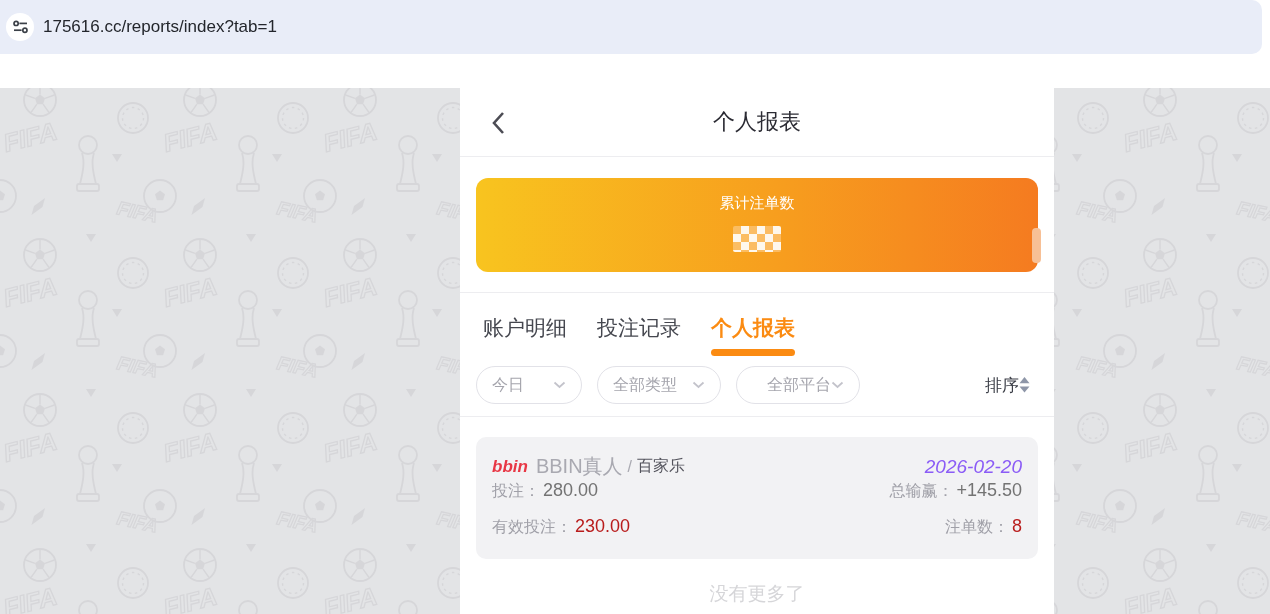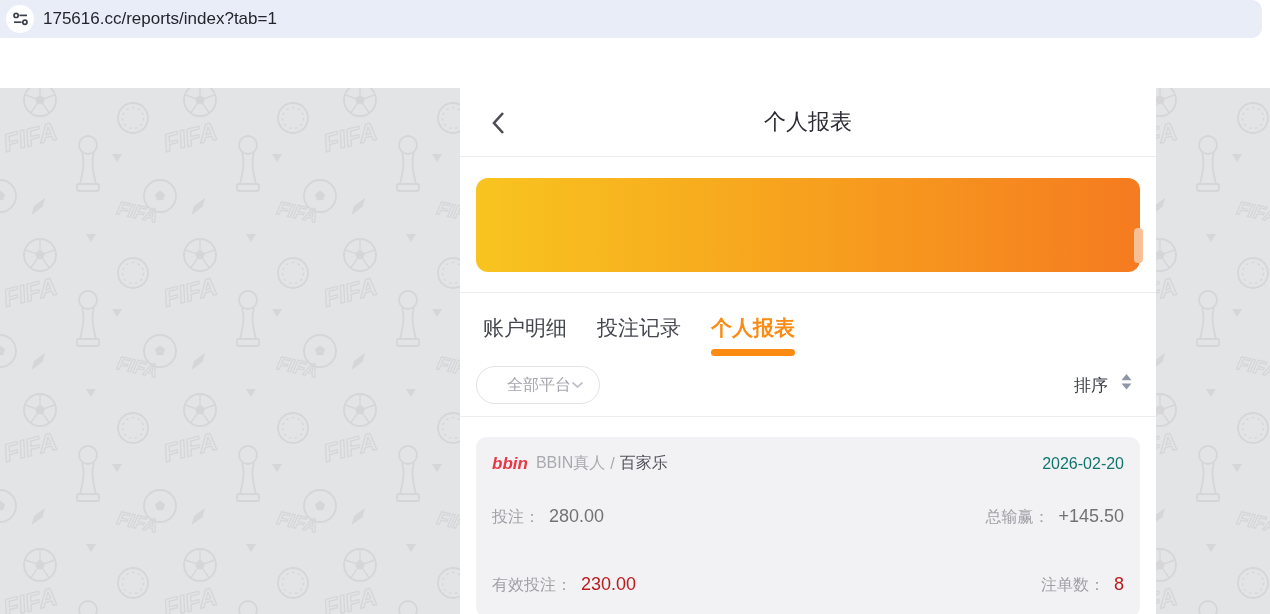--- a/index.html
+++ b/index.html
@@ -2,37 +2,37 @@
 <html><head>
 <meta charset="utf-8">
 <style>
   html,body { margin:0; padding:0; }
   body {
     width:1270px; height:614px; overflow:hidden; position:relative;
     background:#ffffff; font-family:"Liberation Sans","DejaVu Sans",sans-serif;
   }
   
   .browser-bar {
-    position:absolute; top:0; left:0; width:1262px; height:38px;
+    position:absolute; top:0; left:0; width:1262px; height:54px;
     background:#e9edf8; border-radius:0 10px 10px 0;
     display:flex; align-items:center; z-index:6;
   }
   .site-icon-circle {
     width:28px; height:28px; border-radius:50%; background:#ffffff;
     margin-left:6px; display:flex; align-items:center; justify-content:center;
     flex:0 0 auto;
   }
   .url-text { margin-left:9px; font-size:17px; color:#23262c; }
 
   
   #bg-svg { position:absolute; top:88px; left:0; z-index:0; background:#e3e4e6; }
 
   
   .app {
-    position:absolute; left:460px; top:88px; width:696px; height:526px;
+    position:absolute; left:460px; top:88px; width:594px; height:526px;
     background:#ffffff; z-index:2; overflow:hidden; box-sizing:border-box;
   }
   .app-header {
     height:68px; border-bottom:1px solid #ededf0; position:relative;
     display:flex; align-items:center; justify-content:center;
   }
   .back-btn { position:absolute; left:30px; top:22px; width:16px; height:26px; cursor:pointer; }
   .app-title { font-size:22px; color:#2b2b33; }
 
   
@@ -72,35 +72,35 @@
     display:flex; align-items:center; padding:8px 24px 12px 16px; margin-top:2px;
     border-bottom:1px solid #ededf0;
   }
   .pill {
     height:38px; box-sizing:border-box; border:1px solid #e2e2e8; border-radius:19px;
     display:flex; align-items:center; justify-content:space-between;
     padding:0 15px; margin-right:15px; color:#a5a5ad; font-size:16px; cursor:pointer;
     background:#ffffff;
   }
   .pill-date { width:106px; } .pill-type { width:124px; } .pill-platform { width:124px;justify-content:flex-end; }
-  .sort-ctl { margin-left:auto; display:flex; gap:13px; cursor:pointer; }
+  .sort-ctl { margin-left:auto; display:flex; align-items:center; gap:0; cursor:pointer; }
   .sort-label { color:#3a3d46; font-size:17px; }
 
   
   .list { padding:20px 16px 0; background:#ffffff; }
   .record-card { background:#f2f2f4; border-radius:10px; padding:16px 16px 21px; }
   .rec-top { display:flex; align-items:center; }
   .provider-logo { color:#e83745; font-weight:bold; font-style:italic; font-size:17px; margin-right:8px; }
-  .provider-name { color:#a9a9b1; font-size:16px; }
+  .provider-name { color:#a9a9b1; font-size:20px; }
   .rec-sep { color:#a9a9b1; font-size:16px; margin:0 5px; }
   .game-name { color:#53535c; font-size:16px; }
-  .rec-date { margin-left:auto; color:#0f766e; font-size:16px; }
+  .rec-date { margin-left:auto; color:#8b5cf6; font-size:19px;font-style:italic; }
   .rec-row { display:flex; justify-content:space-between; align-items:baseline; }
   .rec-row + .rec-row { margin-top:14px;text-align:right; }
-  .pair { display:flex; align-items:baseline; gap:9px;margin-top:32px; }
+  .pair { display:flex; align-items:baseline; gap:3px; }
   .lbl { color:#a0a0a8; font-size:16px; }
   .val { font-size:18px; color:#b91c1c; }
   .val.green { color:#737373; }
 
   .no-more { text-align:center; color:#d6d6d9; font-size:19px; margin-top:22px; }
 </style>
 </head>
 <body>
 
 <svg id="bg-svg" width="1270" height="526">
@@ -181,40 +181,56 @@
 
   <div class="app-header">
     <svg class="back-btn" viewBox="0 0 16 26">
       <polyline points="13,3 4,13 13,23" fill="none" stroke="#4c4c54" stroke-width="2.6"></polyline>
     </svg>
     <div class="app-title">个人报表</div>
   </div>
 
   <div class="stats-section">
     <div class="stats-card">
+      <div class="stat-col">
+        <div class="stat-label">累计注单数</div>
+        <div class="mosaic m1"></div>
+      </div>
       <div class="stats-notch"></div>
     </div>
   </div>
 
   <div class="tabs-row">
     <div class="tab">
       <span class="tab-label">账户明细</span>
       <span class="tab-underline"></span>
     </div>
     <div class="tab">
       <span class="tab-label">投注记录</span>
       <span class="tab-underline"></span>
     </div>
     <div class="tab active">
       <span class="tab-label">个人报表</span>
       <span class="tab-underline"></span>
     </div>
   </div>
 
   <div class="filter-row">
+    <div class="pill pill-date">
+      <span>今日</span>
+      <svg width="13" height="8" viewBox="0 0 13 8">
+        <polyline points="1.5,1.5 6.5,6 11.5,1.5" fill="none" stroke="#c3c3cb" stroke-width="1.7"></polyline>
+      </svg>
+    </div>
+    <div class="pill pill-type">
+      <span>全部类型</span>
+      <svg width="13" height="8" viewBox="0 0 13 8">
+        <polyline points="1.5,1.5 6.5,6 11.5,1.5" fill="none" stroke="#c3c3cb" stroke-width="1.7"></polyline>
+      </svg>
+    </div>
     <div class="pill pill-platform">
       <span>全部平台</span>
       <svg width="13" height="8" viewBox="0 0 13 8">
         <polyline points="1.5,1.5 6.5,6 11.5,1.5" fill="none" stroke="#c3c3cb" stroke-width="1.7"></polyline>
       </svg>
     </div>
     <div class="sort-ctl">
       <span class="sort-label">排序</span>
       <svg width="11" height="16" viewBox="0 0 11 16">
         <path d="M5.5 0 L10.5 6.2 H0.5 Z" fill="#8e96a8"></path>

